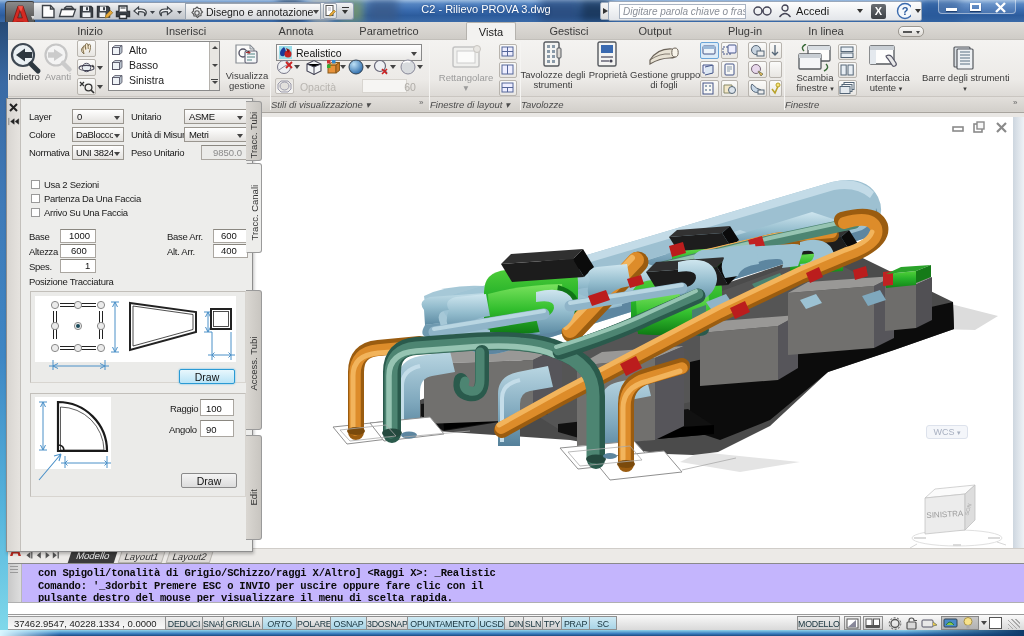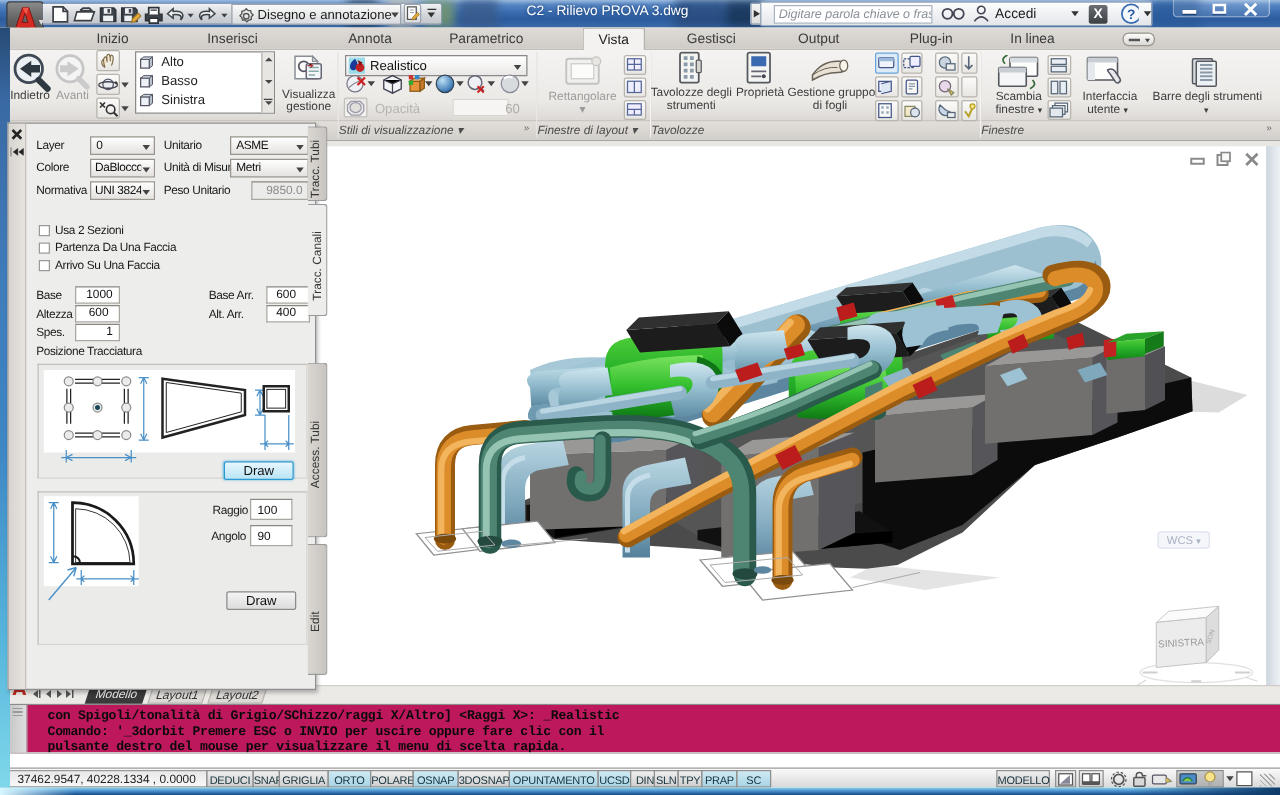--- a/index.html
+++ b/index.html
@@ -41,21 +41,21 @@
 
 
 #drawframe { left:8px; top:113px; width:1016px; height:450px; background:#e9e7e4; }
 #viewport { left:8px; top:117px; width:1005px; height:431px; background:#ffffff; }
 #rightstrip { left:1013px; top:117px; width:11px; height:446px; background:linear-gradient(to right,#cdd6df,#eef2f6); }
 
 
 #laytabs { left:8px; top:548px; width:1016px; height:15px; background:#eceae7; border-top:1px solid #d0cdc9; font-size:10px; color:#333; }
 
 
-#cmdarea { left:0px; top:563px; width:1024px; height:39px; background:#be185d; border-top:1px solid #8a8a8a; }
+#cmdarea { left:0px; top:563px; width:1024px; height:39px; background:#c4b5fd; border-top:1px solid #8a8a8a; }
 #cmdarea pre { position:absolute; left:38px; top:3px; font-family:"Liberation Mono", monospace; font-size:10.5px; line-height:12.5px; color:#0a0a0a; font-weight:bold; letter-spacing:-0.2px; }
 #cmdinput { left:0px; top:602px; width:1024px; height:12px; background:#ffffff; border-top:1px solid #b0b0b0; }
 
 
 #statusbar { left:0; top:614px; width:1024px; height:16px; background:linear-gradient(to bottom,#fafafa,#d9d9d9); border-top:1px solid #9a9a9a; }
 .sbtn { position:absolute; top:1px; height:14px; font-size:8.8px; color:#16323c; text-align:center; line-height:14px;
   background:linear-gradient(to bottom,#efefef,#cfcfcf); border:1px solid #8f8f8f; letter-spacing:-0.2px; }
 .sbtn.on { background:linear-gradient(to bottom,#cfeaf4,#a8d4e6); }
 #coordbox { position:absolute; left:6px; top:1px; width:160px; height:14px; background:linear-gradient(to bottom,#e8e8e8,#f8f8f8);
   border:1px solid #9a9a9a; font-size:9.5px; color:#222; line-height:14px; padding-left:7px; }
@@ -704,21 +704,21 @@
   </div>
   <div class="abs" id="cmdinput"></div>
   <div class="abs" style="left:8px;top:564px;width:14px;height:38px;background:linear-gradient(to right,#c8c8c8,#dedede);border-right:1px solid #b8b8b8;">
     <div style="position:absolute;left:2px;top:2px;width:8px;height:8px;background:repeating-linear-gradient(to bottom,#9a9a9a 0 1px,transparent 1px 3px);"></div>
   </div>
   <div class="abs" id="statusbar">
     <div id="coordbox">37462.9547, 40228.1334 , 0.0000</div>
     <div class="sbtn" style="left:165px;width:38px;">DEDUCI</div>
     <div class="sbtn" style="left:202px;width:22px;">SNAP</div>
     <div class="sbtn" style="left:223px;width:40px;">GRIGLIA</div>
-    <div class="sbtn on" style="left:262px;width:35px;">ORTO</div>
+    <div class="sbtn on" style="left:262px;width:35px;font-style:italic;">ORTO</div>
     <div class="sbtn" style="left:296px;width:35px;">POLARE</div>
     <div class="sbtn on" style="left:330px;width:37px;">OSNAP</div>
     <div class="sbtn" style="left:366px;width:42px;">3DOSNAP</div>
     <div class="sbtn on" style="left:407px;width:72px;">OPUNTAMENTO</div>
     <div class="sbtn on" style="left:478px;width:27px;">UCSD</div>
     <div class="sbtn" style="left:504px;width:24px;">DIN</div>
     <div class="sbtn" style="left:523px;width:20px;">SLN</div>
     <div class="sbtn" style="left:542px;width:20px;">TPY</div>
     <div class="sbtn on" style="left:561px;width:29px;">PRAP</div>
     <div class="sbtn on" style="left:589px;width:28px;">SC</div>
@@ -894,21 +894,21 @@
 
         <rect x="180" y="17" width="20" height="20" fill="#fff" stroke="#222" stroke-width="2"></rect>
         <rect x="182.5" y="19.5" width="15" height="15" fill="none" stroke="#222" stroke-width=".8"></rect>
         <g stroke="#4a90c8" stroke-width="1" fill="none">
             <path d="M181 40 v28 M200 40 v28 M177 63 h27 M181 63 l2.5 -2.5 M181 63 l2.5 2.5 M200 63 l-2.5 -2.5 M200 63 l-2.5 2.5"></path>
           </g>
       </svg>
       <div class="drawbtn focus" style="left:148px;top:77px;">Draw</div>
     </div>
 
-    <div class="groupbox" style="left:23px;top:294px;width:216px;height:123px;">
+    <div class="groupbox" style="left:23px;top:294px;width:216px;height:104px;">
       <div style="position:absolute;left:4px;top:3px;width:76px;height:72px;background:#fff;"></div>
       <svg width="220" height="93" style="position:absolute;left:0;top:0;">
         <path d="M27 8 A 49 49 0 0 1 76 57 L 27 57 Z" fill="#fff" stroke="#1a1a1a" stroke-width="2.2"></path>
         <path d="M29.5 13 A 44 44 0 0 1 73 56 L 29.5 56 Z" fill="none" stroke="#1a1a1a" stroke-width=".7"></path>
         <path d="M27 51 Q33 51 33 57" fill="none" stroke="#1a1a1a" stroke-width="1.6"></path>
         <g stroke="#4a90c8" stroke-width="1" fill="none">
           <path d="M12 8 v48 M8 8 h8 M8 56 h8 M12 8 l-2.5 5 M12 8 l2.5 5 M12 56 l-2.5 -5 M12 56 l2.5 -5"></path>
           <path d="M34 62 v12 M76 62 v12 M30 69 h50 M34 69 l2.5 -2.5 M34 69 l2.5 2.5 M76 69 l-2.5 -2.5 M76 69 l-2.5 2.5"></path>
           <path d="M8 86 L30 60 M30 60 l-7 2 M30 60 l-2 7" stroke-width="1.1"></path>
         </g>

